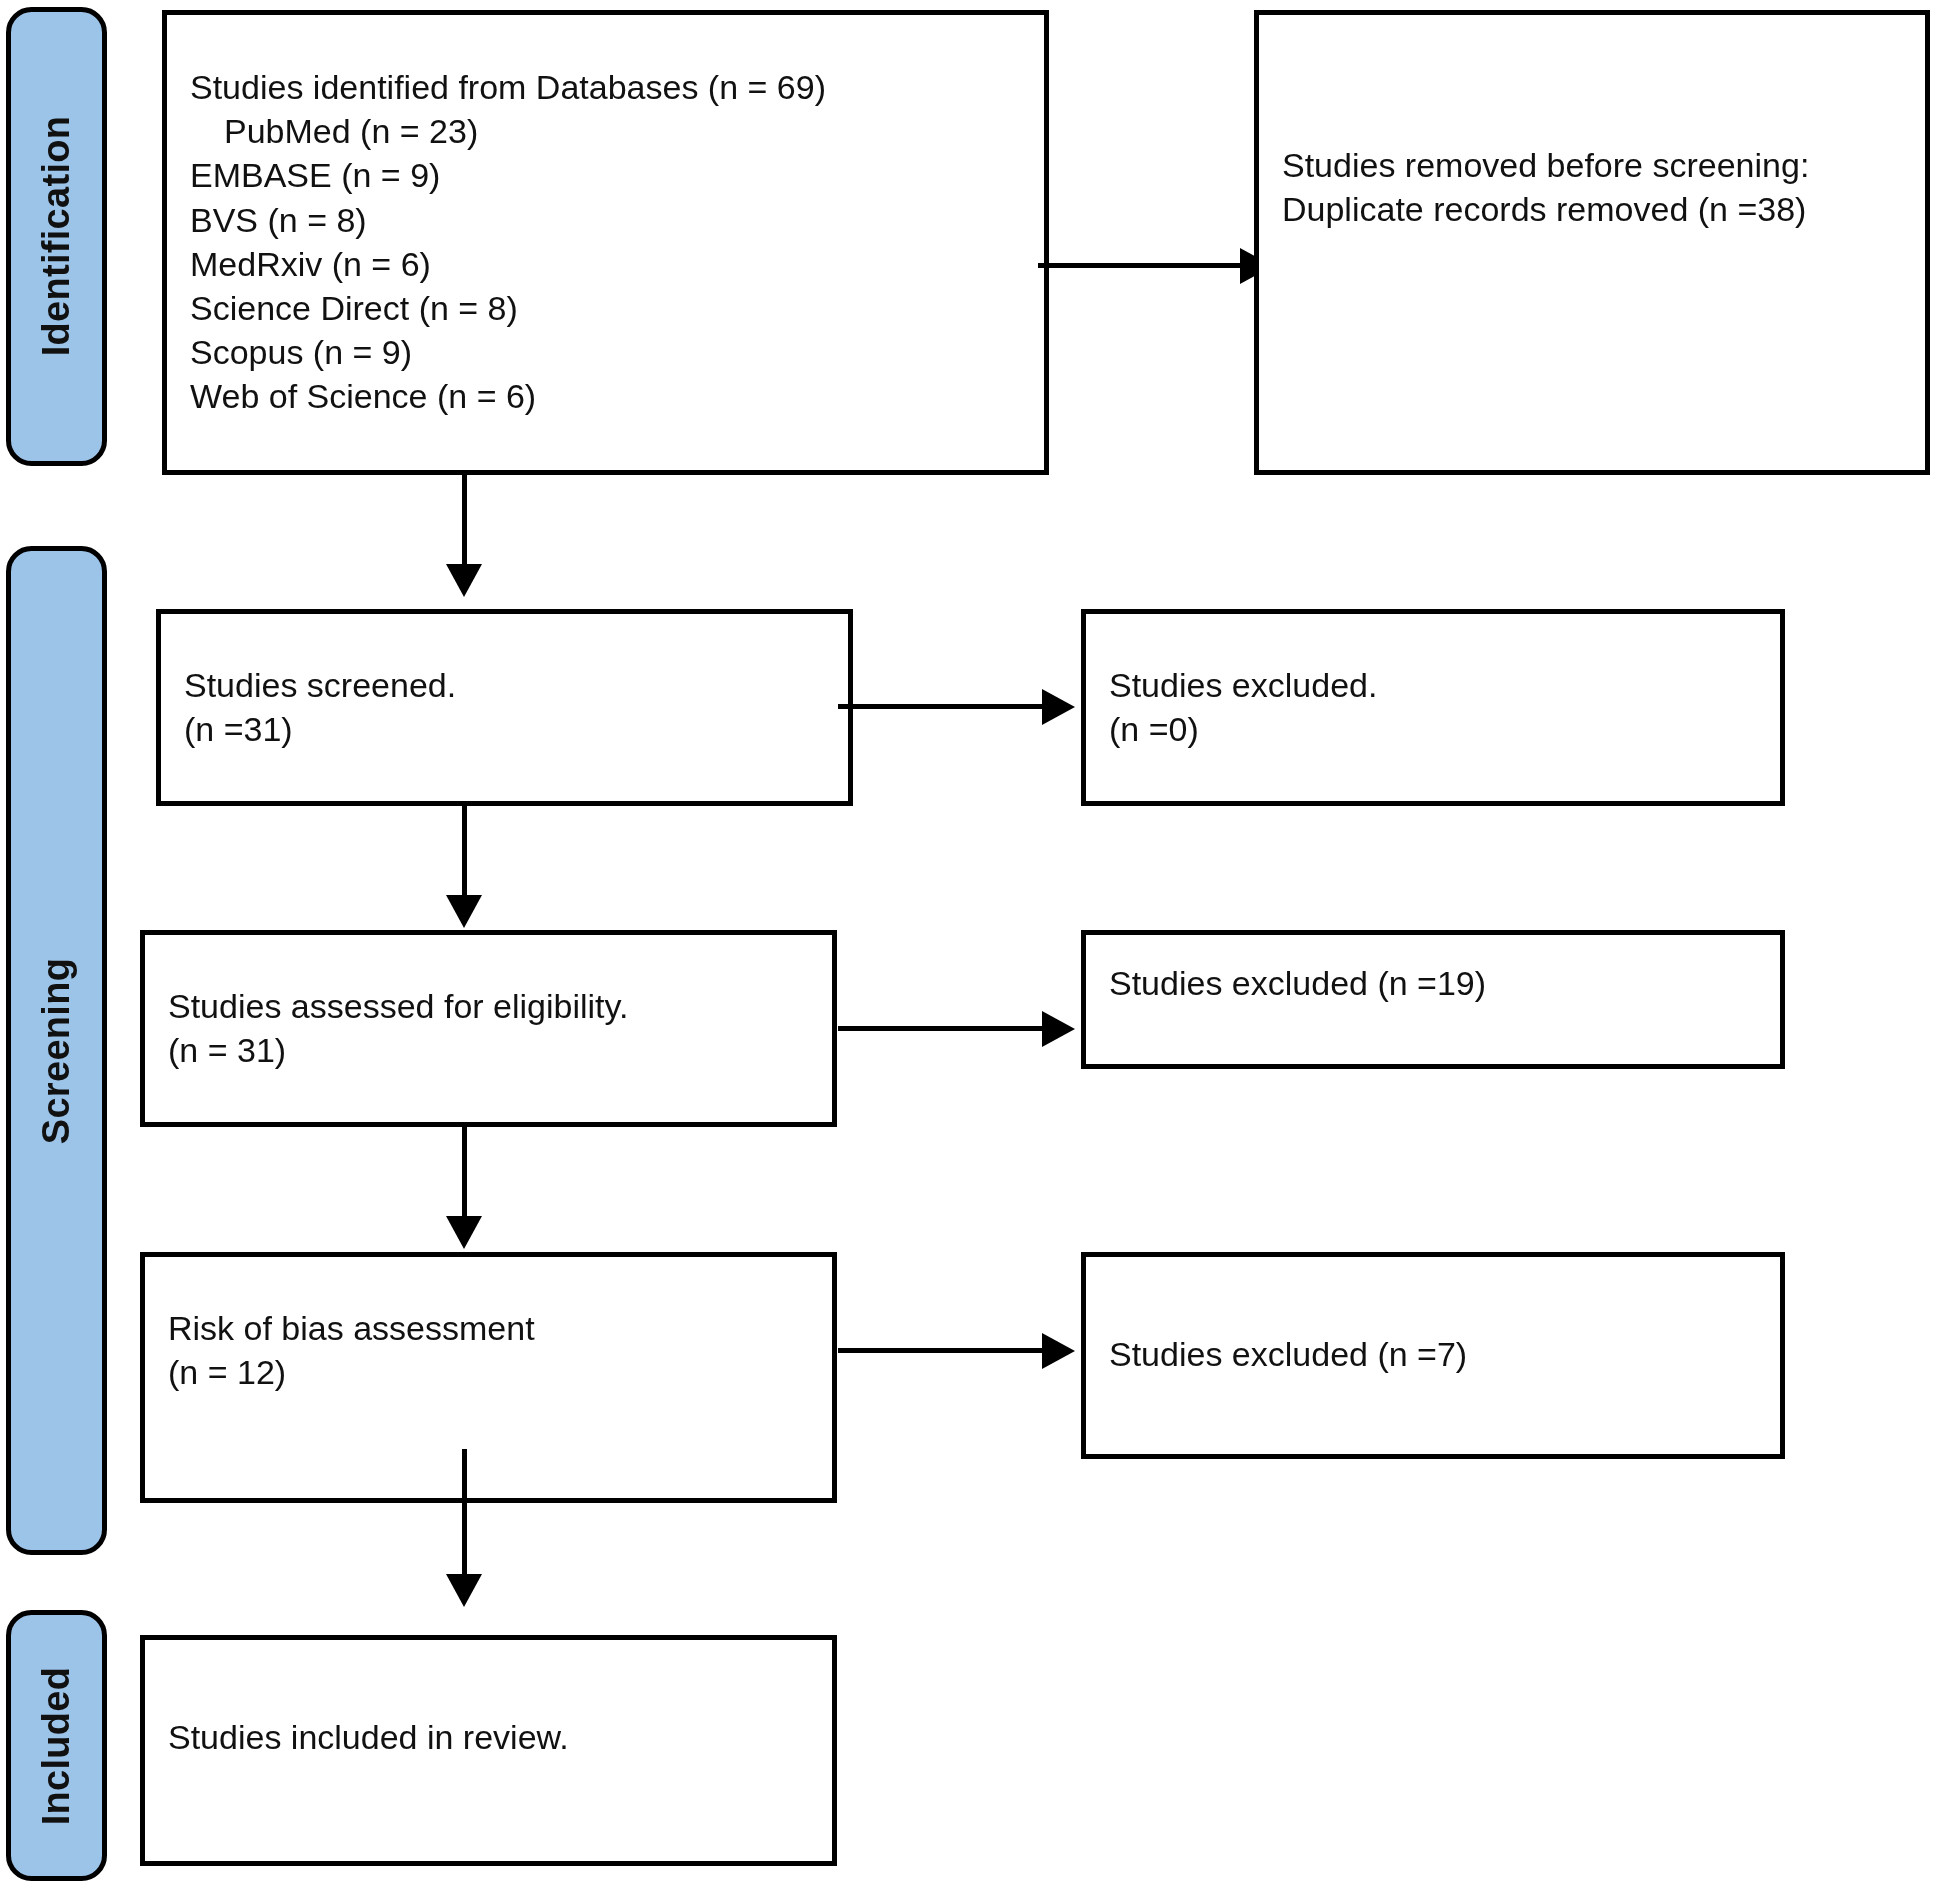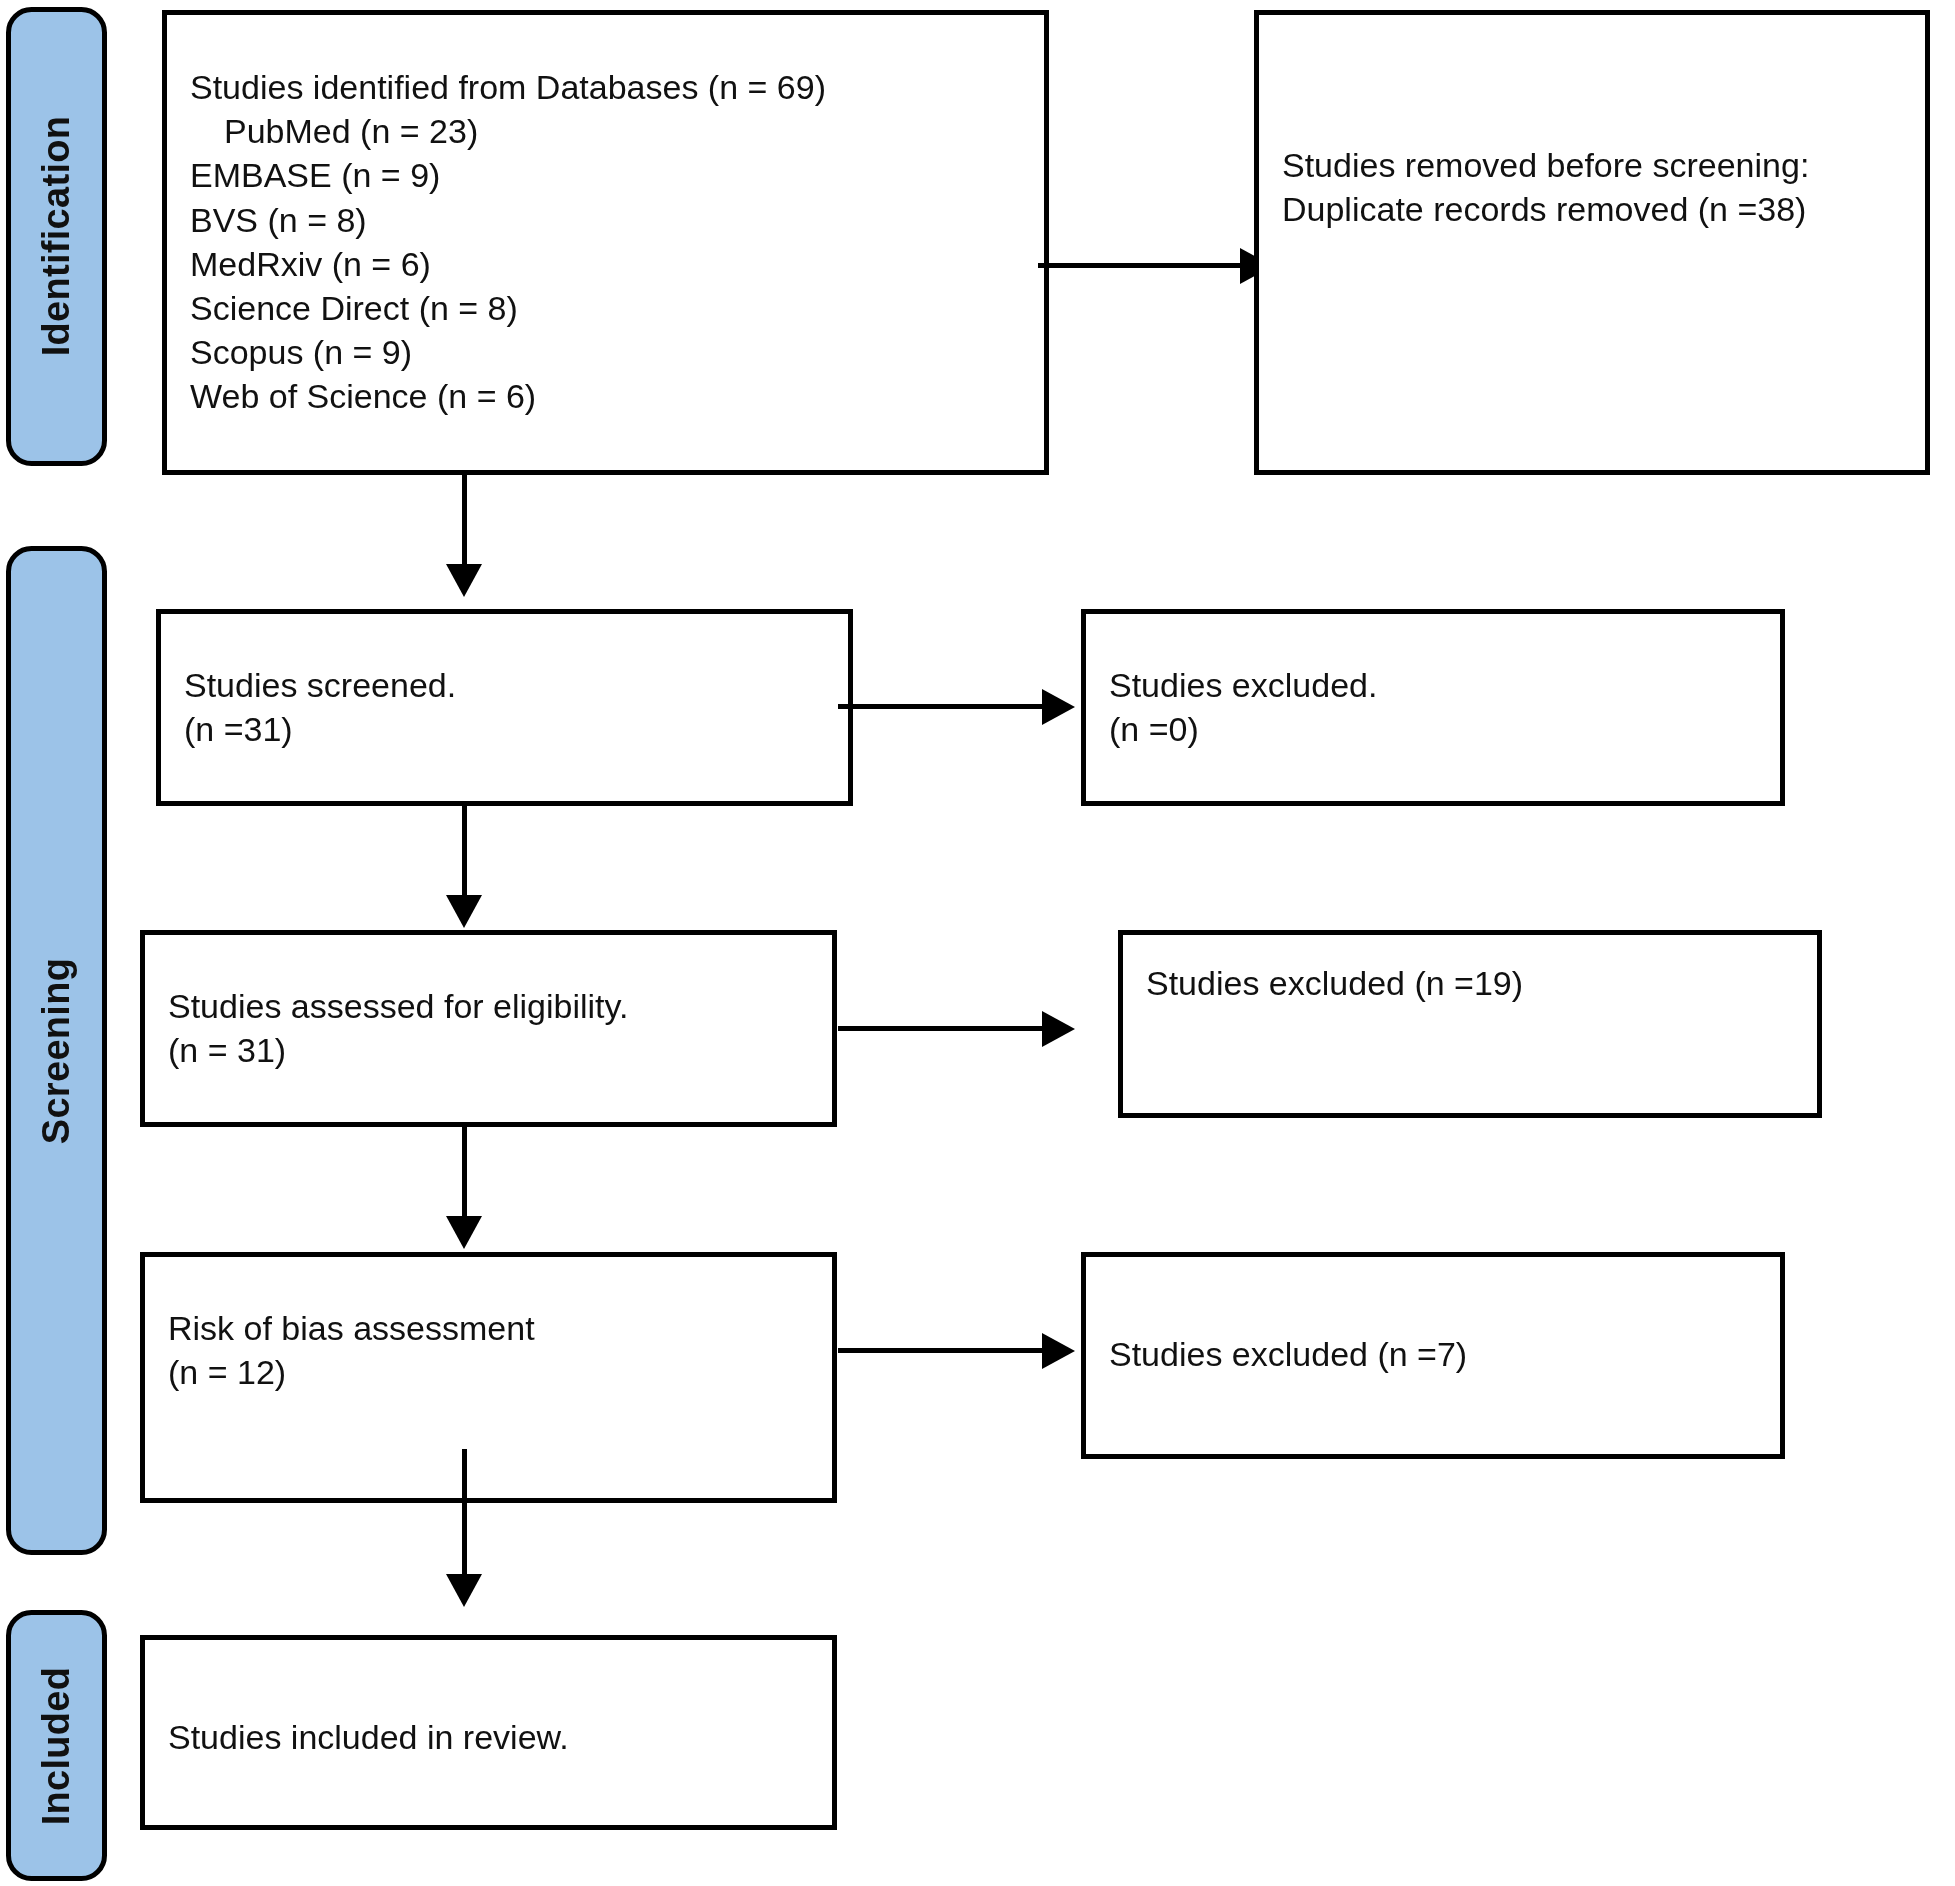--- a/index.html
+++ b/index.html
@@ -146,21 +146,21 @@
   <div class="box" style="left:140px; top:930px; width:697px; height:197px; padding-top:49px;">
     <div class="line">Studies assessed for eligibility.</div>
     <div class="line">(n = 31)</div>
   </div>
 
   <div class="conn" style="left:838px; top:1009px; width:249px; height:39px;">
     <div class="h-line" style="left:0px; top:16.6px; width:210px;"></div>
     <div class="h-head" style="left:204px; top:1.7px;"></div>
   </div>
 
-  <div class="box" style="left:1081px; top:930px; width:704px; height:188px; margin-left:37px;">
+  <div class="box" style="left:1081px; top:930px; width:704px; height:139px; ">
     <div class="line">Studies excluded (n =19)</div>
   </div>
 
   <div class="conn" style="left:445px; top:1127px; width:39px; height:133px;">
     <div class="v-line" style="left:16.6px; top:0px; height:97px;"></div>
     <div class="v-head" style="left:1.1px; top:89px;"></div>
   </div>
 
   <div class="box" style="left:140px; top:1252px; width:697px; height:251px; padding-top:49px;">
     <div class="line">Risk of bias assessment</div>
@@ -174,18 +174,18 @@
 
   <div class="box" style="left:1081px; top:1252px; width:704px; height:207px; padding-top:75px;">
     <div class="line">Studies excluded (n =7)</div>
   </div>
 
   <div class="conn" style="left:445px; top:1449px; width:39px; height:177px;">
     <div class="v-line" style="left:16.6px; top:0px; height:133px;"></div>
     <div class="v-head" style="left:1.1px; top:125px;"></div>
   </div>
 
-  <div class="box" style="left:140px; top:1635px; width:697px; height:195px; padding-top:75px;">
+  <div class="box" style="left:140px; top:1635px; width:697px; height:231px; padding-top:75px;">
     <div class="line">Studies included in review.</div>
   </div>
 
 </div>
 
 
 </body></html>

